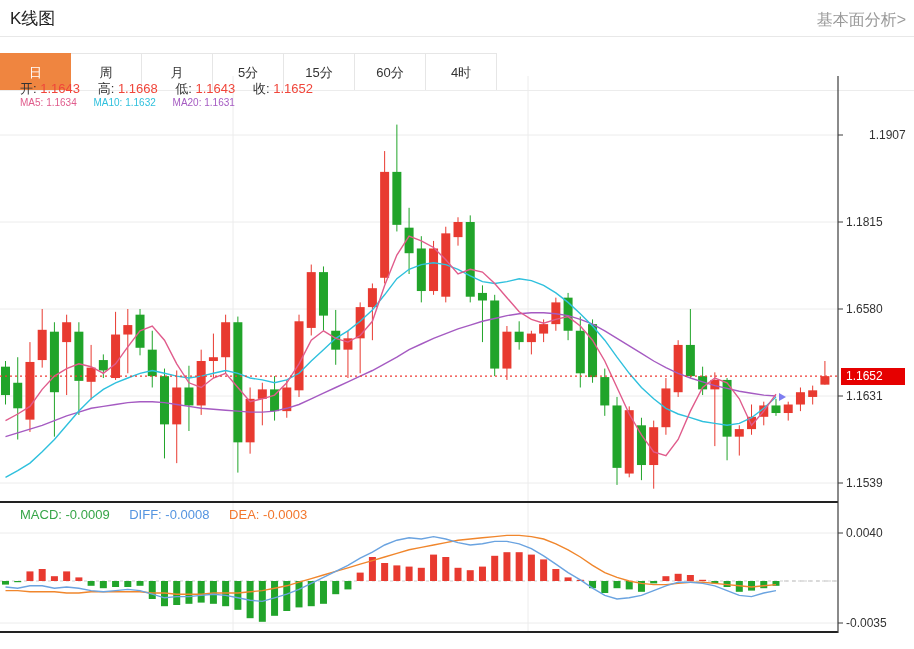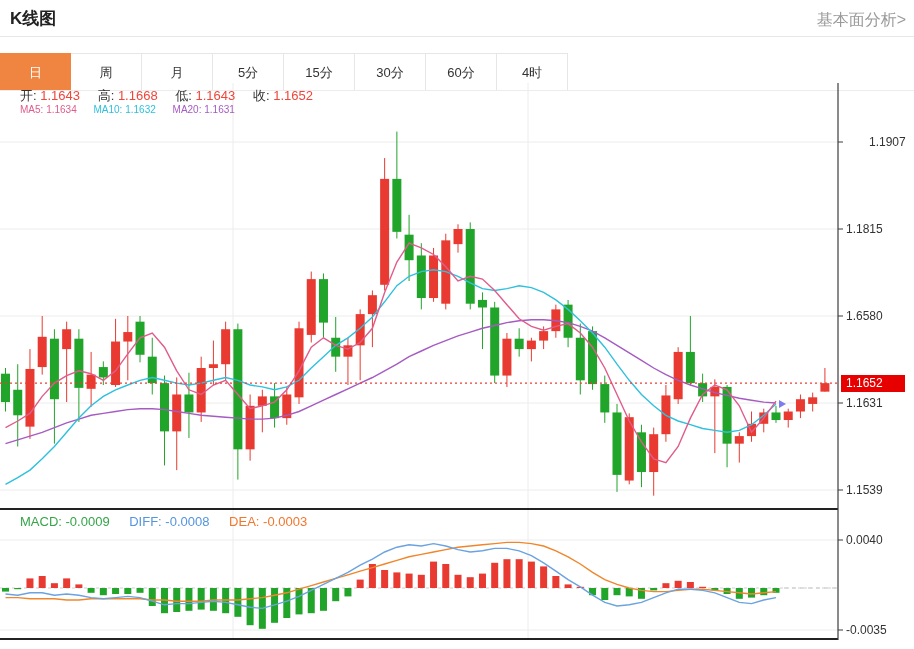--- a/index.html
+++ b/index.html
@@ -1,27 +1,27 @@
 <!DOCTYPE html>
 <html><head>
 <meta charset="utf-8">
 <style>
   html,body{margin:0;padding:0;background:#fff;width:914px;height:649px;overflow:hidden;
     font-family:"Liberation Sans","DejaVu Sans",sans-serif;-webkit-font-smoothing:antialiased;}
   .page{position:relative;width:914px;height:649px;}
   .header{position:relative;height:36px;border-bottom:1px solid #e8e8e8;}
-  .title{position:absolute;left:10px;top:7px;font-size:17px;font-weight:bold;color:#222;}
+  .title{position:absolute;left:10px;top:7px;font-size:17px;font-weight:normal;color:#222;}
   .fund-link{position:absolute;right:8px;top:10px;font-size:16px;color:#999;cursor:pointer;text-decoration:none;}
   .tabs{position:absolute;left:0;top:53px;display:flex;height:38px;}
   .tab{width:71px;height:38px;line-height:38px;text-align:center;font-size:13px;color:#333;
     border:1px solid #e6e6e6;border-left:none;background:#fff;cursor:pointer;box-sizing:border-box;}
   .tab:first-child{border-left:1px solid #e6e6e6;}
   .tab.active{background:#ef8540;border-color:#ef8540;color:#fff;}
   .tabs-baseline{position:absolute;left:0;top:90px;width:914px;height:1px;background:#ececec;}
-  .chart-wrap{position:absolute;left:0;top:83px;width:895px;height:558px;}
+  .chart-wrap{position:absolute;left:0;top:76px;width:895px;height:558px;}
   #kline-svg{position:absolute;left:0;top:0;}
   .info-bar{position:absolute;left:20px;top:4px;font-size:13px;white-space:nowrap;}
   .info-bar .lbl{color:#333;}
   .info-bar .val{color:#f0453a;margin-right:14px;}
   .ma-bar{position:absolute;left:20px;top:21px;font-size:10px;white-space:nowrap;}
   .ma5{color:#e05c8c;margin-right:14px;}
   .ma10{color:#2fc0dd;margin-right:14px;}
   .ma20{color:#a55bc2;}
   .macd-bar{position:absolute;left:20px;top:431px;font-size:13px;white-space:nowrap;text-align:center;}
   .macd-v{color:#36a548;margin-right:16px;}
@@ -40,21 +40,20 @@
     <div class="title">K线图</div>
     <a class="fund-link">基本面分析&gt;</a>
   </div>
 
   <div class="tabs">
     <div class="tab active">日</div>
     <div class="tab">周</div>
     <div class="tab">月</div>
     <div class="tab">5分</div>
     <div class="tab">15分</div>
-    <div class="tab">30分</div>
     <div class="tab">60分</div>
     <div class="tab">4时</div>
   </div>
   <div class="tabs-baseline"></div>
 
   <div class="chart-wrap">
     <svg id="kline-svg" width="914" height="558" viewBox="0 0 914 558">
         <line x1="0" y1="59" x2="838" y2="59" stroke="#ececec" stroke-width="1"></line>
         <line x1="0" y1="146.0000000000005" x2="838" y2="146.0000000000005" stroke="#ececec" stroke-width="1"></line>
         <line x1="0" y1="233.00000000000105" x2="838" y2="233.00000000000105" stroke="#ececec" stroke-width="1"></line>

